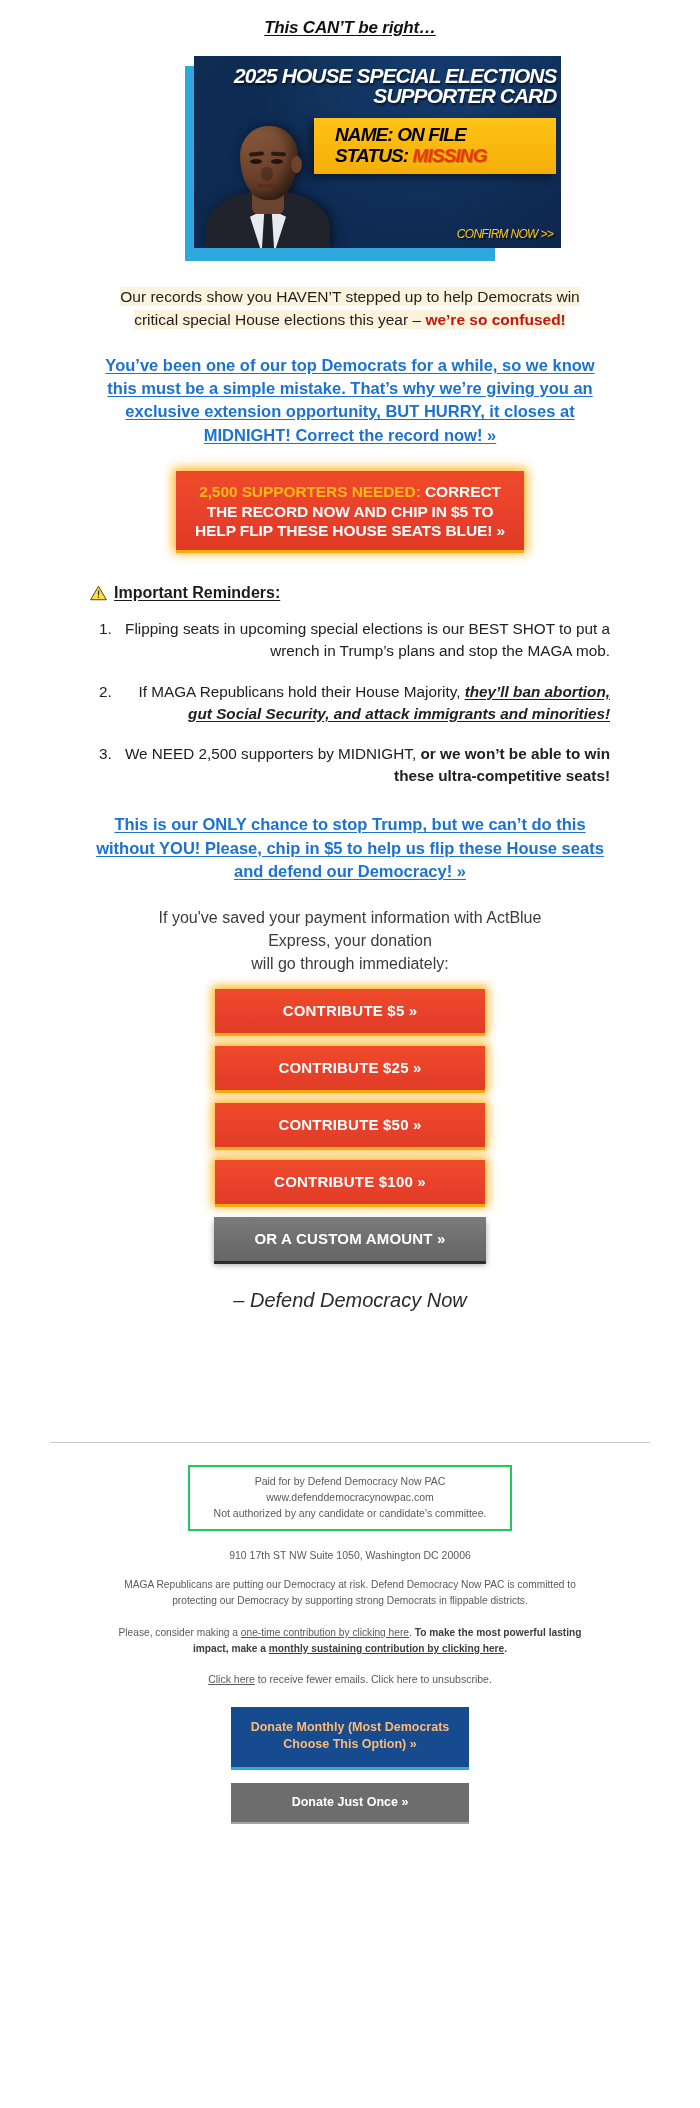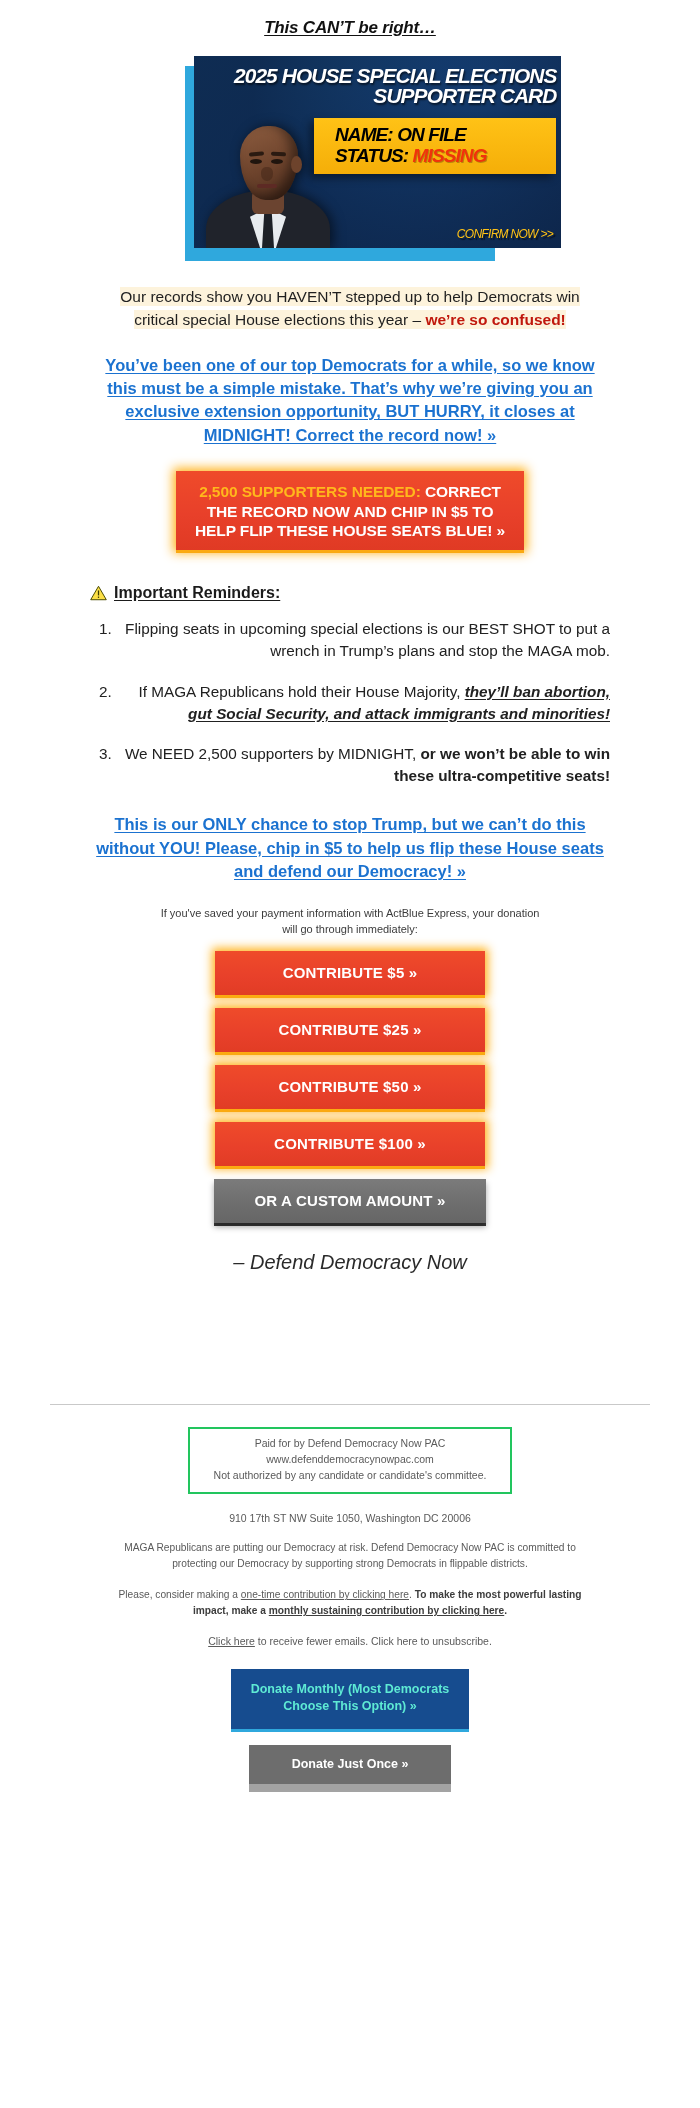--- a/index.html
+++ b/index.html
@@ -209,21 +209,21 @@
     color:#212121;
   }
   ol.rem-list li{ margin-bottom:18px; padding-left:4px;}
   ol.rem-list li:last-child{margin-bottom:0;}
   .iu{ font-style:italic; font-weight:bold; text-decoration:underline; text-underline-offset:2px;}
 
   
   .express{
     width:430px; margin:22px auto 0;
     text-align:center;
-    font-size:11px;
+    font-size:16px;
     line-height:1.45;
     color:#3b3b3b;
   }
 
   
   .donate-list{ margin-top:14px; display:flex; flex-direction:column; align-items:center; gap:13px;}
   .dbtn{
     width:270px;
     box-sizing:border-box;
     padding:13px 0 14px;
@@ -278,31 +278,31 @@
     width:470px; margin:16px auto 0; text-align:center;
     font-size:10.5px; color:#5a5a5a;
   }
   .foot-links .u{text-decoration:underline; cursor:pointer;}
   .foot-btns{ margin-top:22px; display:flex; flex-direction:column; align-items:center; gap:13px; padding-bottom:18px;}
   .fbtn-monthly{
     width:238px; box-sizing:border-box;
     padding:12px 10px 13px;
     text-align:center;
     background:#164c8f;
-    color:#5eead4; font-weight:bold; font-size:12.5px; line-height:1.4;
+    color:#fdba74; font-weight:bold; font-size:12.5px; line-height:1.4;
     border-bottom:3px solid #2fa8dd;
     cursor:pointer;
   }
   .fbtn-once{
-    width:202px; box-sizing:border-box;
+    width:238px; box-sizing:border-box;
     padding:12px 10px 13px;
     text-align:center;
     background:#6d6d6d;
     color:#fff; font-weight:bold; font-size:12.5px;
-    border-bottom:8px solid #a3a3a3;
+    border-bottom:2px solid #a3a3a3;
     cursor:pointer;
   }
 </style>
 </head>
 <body>
 
 <div class="page">
 
   <div class="headline">
     <span>This CAN’T be right…</span>

